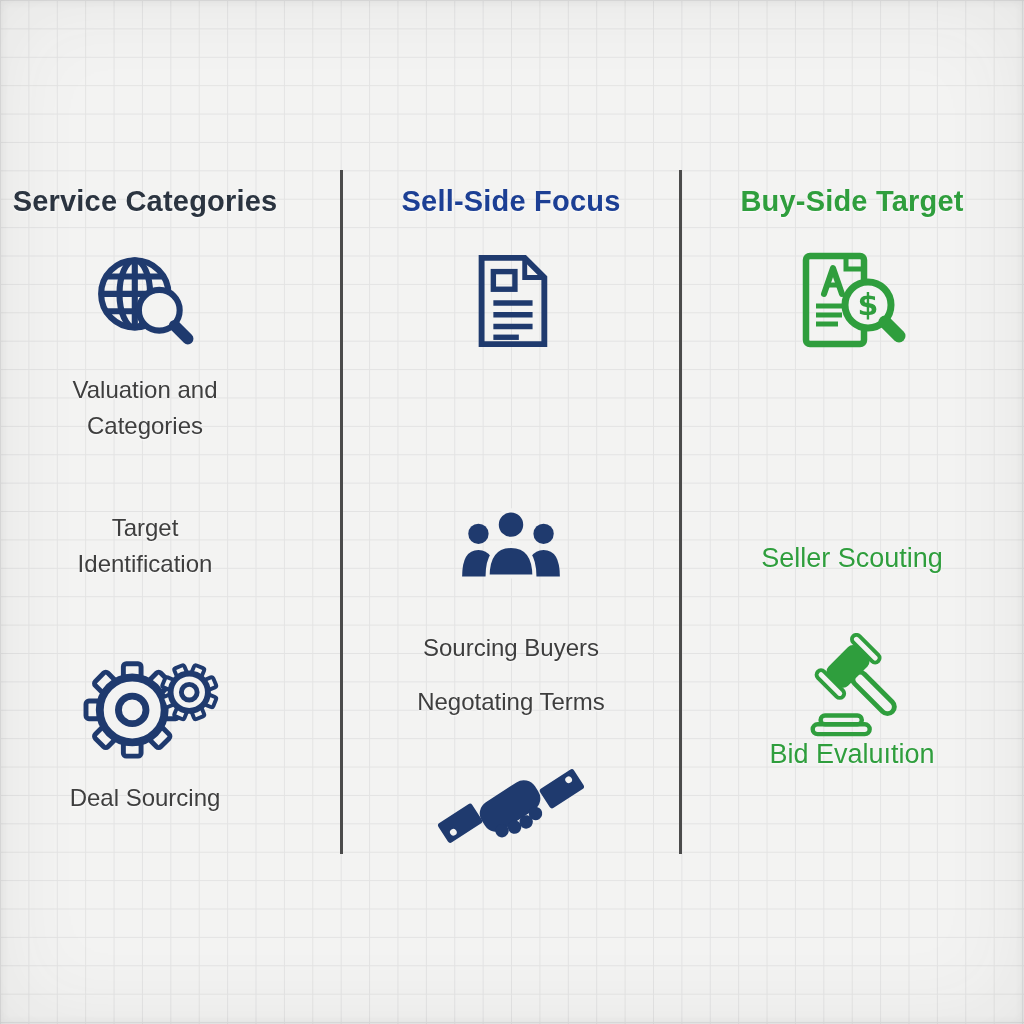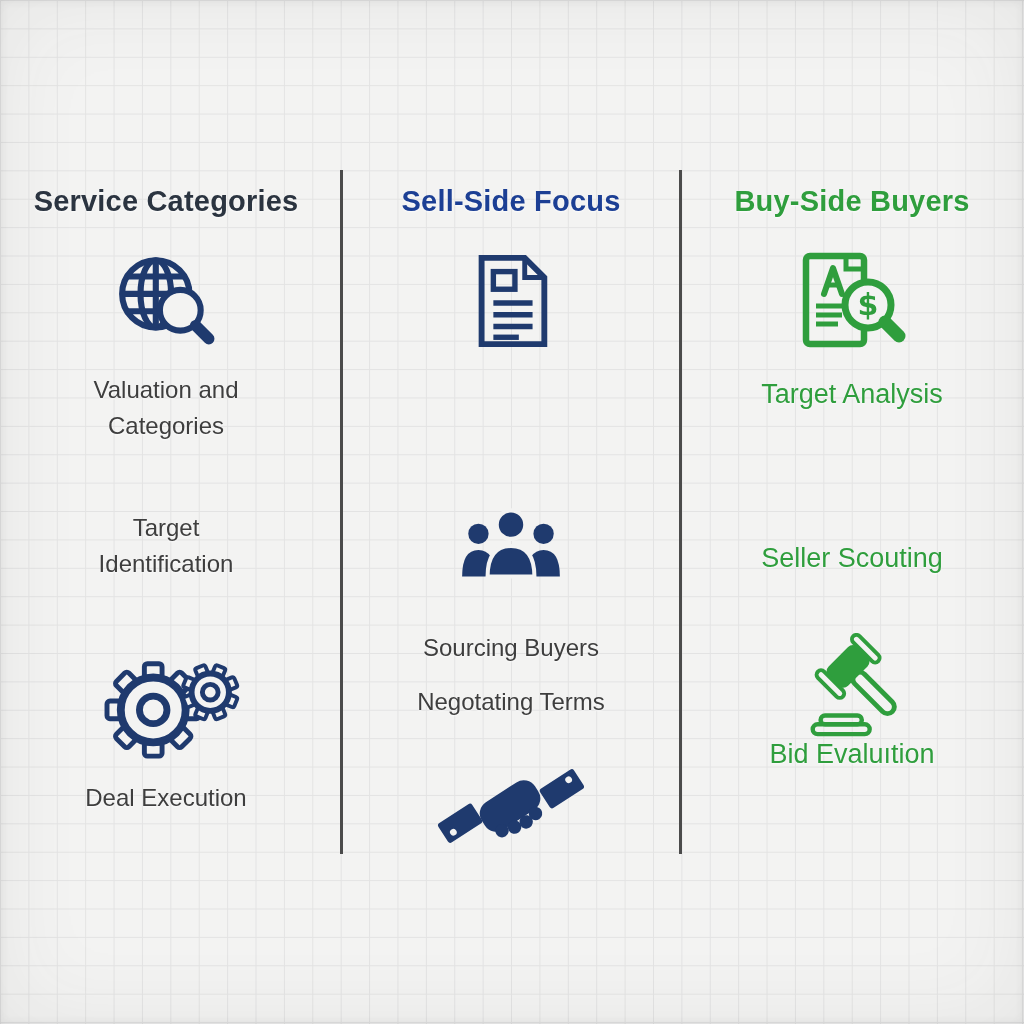--- a/index.html
+++ b/index.html
@@ -18,21 +18,21 @@
   }
   .divider{
     position:absolute;
     top:170px;
     width:3px;height:684px;
     background:#4b4b4b;
   }
   .d1{left:340px;}
   .d2{left:679px;}
   .col{position:absolute;top:0;height:1024px;}
-  .col1{left:0;width:290px;padding-left:42px;}
+  .col1{left:0;width:290px;}
   .col2{left:342px;width:338px;}
   .col3{left:680px;width:344px;}
   .hdr{
     position:absolute;left:0;right:0;
     margin:0;text-align:center;
     font-size:29px;font-weight:700;line-height:34px;
     letter-spacing:0.2px;
     text-shadow:0 1px 2px rgba(255,255,255,0.8);
   }
   .hdr.dark{color:#2b3440;}
@@ -115,21 +115,21 @@
             <rect x="-5.5" y="-28" width="11" height="11" rx="2" transform="rotate(292.5)"></rect>
             <rect x="-5.5" y="-28" width="11" height="11" rx="2" transform="rotate(337.5)"></rect>
           </g>
           <circle r="19" fill="#f3f3f2" stroke="#1f3a6e" stroke-width="6"></circle>
           <circle r="8" fill="none" stroke="#1f3a6e" stroke-width="5"></circle>
         </g>
       </svg>
     </div>
 
     <div class="label" style="top:780px;">
-      <div>Deal Execution</div>
+      <div>Deal Sourcing</div>
     </div>
   </div>
 
   <div class="col col2">
     <h2 class="hdr blue" style="top:184px;">Sell-Side Focus</h2>
 
     <div class="icon" style="top:252px;">
       <svg width="92" height="98" viewBox="0 0 92 100" aria-hidden="true">
         <g fill="none" stroke="#1f3a6e">
           <path stroke-width="6" d="M16 6 H60 L80 26 V94 H16 Z"></path>
@@ -186,42 +186,39 @@
             <circle cx="-8" cy="21" r="7"></circle>
             <circle cx="5" cy="23" r="7"></circle>
             <circle cx="18" cy="21" r="7"></circle>
           </g>
         </g>
       </svg>
     </div>
   </div>
 
   <div class="col col3">
-    <h2 class="hdr green" style="top:184px;">Buy-Side Buyers</h2>
+    <h2 class="hdr green" style="top:184px;">Buy-Side Target</h2>
 
     <div class="icon" style="top:248px;">
       <svg width="118" height="106" viewBox="0 0 116 106" aria-hidden="true">
         <g fill="none" stroke="#2f9e3d">
           <rect x="12" y="8" width="58" height="88" rx="4" stroke-width="6.5"></rect>
           <path d="M52 8 V21 H70" stroke-width="5"></path>
           <path d="M30 46 L39 20 L48 46" stroke-width="6" stroke-linecap="round" stroke-linejoin="round"></path>
           <line x1="33" y1="37" x2="45" y2="37" stroke-width="5"></line>
           <line x1="22" y1="58" x2="48" y2="58" stroke-width="5"></line>
           <line x1="22" y1="67" x2="48" y2="67" stroke-width="5"></line>
           <line x1="22" y1="76" x2="44" y2="76" stroke-width="5"></line>
         </g>
         <circle cx="74" cy="57" r="23" fill="#f3f3f2" stroke="#2f9e3d" stroke-width="7"></circle>
         <text x="74" y="67" text-anchor="middle" font-family="'DejaVu Sans', sans-serif" font-size="30" font-weight="bold" fill="#2f9e3d">$</text>
         <line x1="91" y1="74" x2="105" y2="88" stroke="#2f9e3d" stroke-width="13" stroke-linecap="round"></line>
       </svg>
     </div>
 
-    <div class="label green" style="top:376px;">
-      <div>Target Analysis</div>
-    </div>
 
     <div class="label green" style="top:540px;">
       <div>Seller Scouting</div>
     </div>
 
     <div class="icon" style="top:633px;">
       <svg width="112" height="108" viewBox="0 0 112 110" aria-hidden="true">
         <g transform="translate(78,61) rotate(-45)">
           <rect x="-7" y="-27" width="14" height="54" rx="7" fill="#f3f3f2" stroke="#2f9e3d" stroke-width="5"></rect>
         </g>

